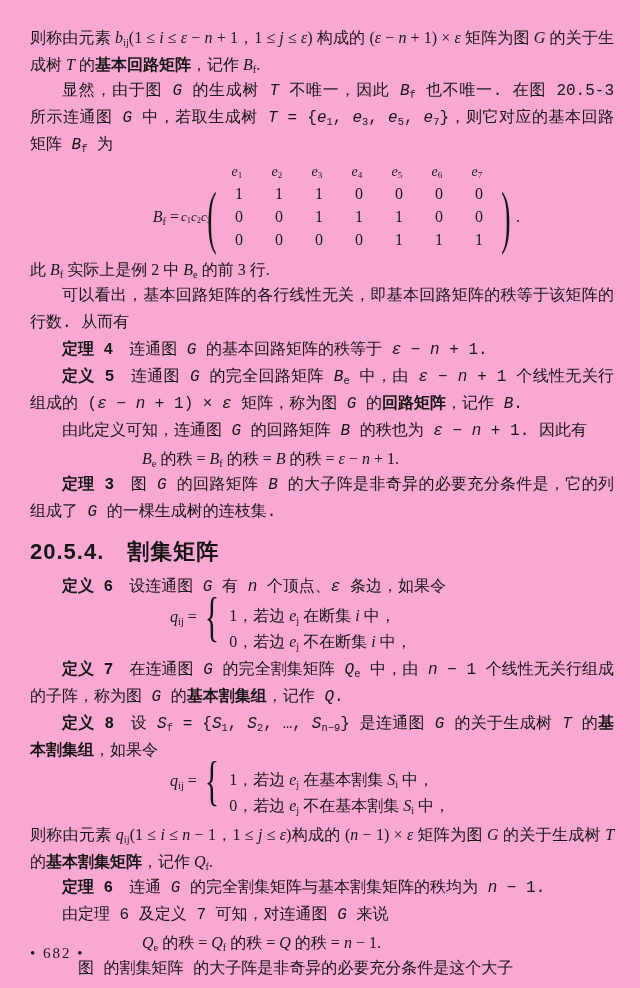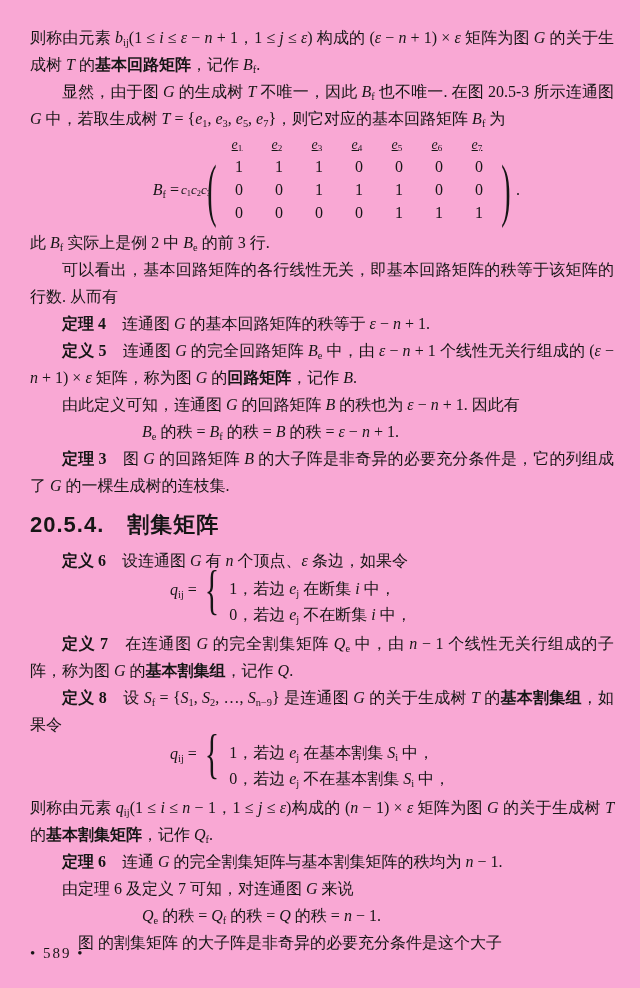--- a/index.html
+++ b/index.html
@@ -6,33 +6,33 @@
   .page{
     position:relative;width:640px;height:988px;margin:0 auto;
     background:#fcfcf9;color:#161616;overflow:hidden;
     font-family:"Liberation Serif","DejaVu Serif",serif;
   }
   .content{
     padding:24px 26px 0 30px;
     font-size:16px;line-height:27px;text-align:justify;
   }
   .para{margin:0;}
-  .para.indent{text-indent:2em;}
+  .para.indent{text-indent:2em;font-family:Liberation Mono, monospace;}
   i{font-style:italic;}
   sub{font-size:65%;vertical-align:-0.25em;line-height:0;}
   sup{font-size:65%;vertical-align:0.45em;line-height:0;}
   b{font-weight:bold;}
   .section-heading{
     font-family:"Liberation Sans","DejaVu Sans",sans-serif;
     font-size:22px;font-weight:bold;margin:12px 0 9px 0;letter-spacing:1px;
   }
   
   .matrix{margin:3px 0 5px 85px;}
   .m-headers{display:flex;margin-left:102px;height:20px;line-height:20px;font-size:14px;}
-  .m-headers .m-cell{width:40px;text-align:center;text-decoration:underline;}
+  .m-headers .m-cell{width:40px;text-align:center;}
   .m-main{display:flex;align-items:center;}
   .m-lhs{width:64px;text-align:right;padding-right:2px;}
   .m-labels{display:flex;flex-direction:row;width:24px;font-size:13px;align-items:center;}
   .m-labels span{height:23px;line-height:23px;}
   .m-paren{display:inline-block;font-size:28px;transform:scaleY(2.5);width:14px;text-align:center;font-weight:400;}
   .m-row{display:flex;height:23px;line-height:23px;}
   .m-row .m-cell{width:40px;text-align:center;}
   .m-period{align-self:center;margin-left:3px;}
   
   .cases{display:flex;align-items:flex-start;margin:2px 0 2px 140px;}
@@ -128,14 +128,14 @@
           <div>1，若边 <i>e</i><sub>j</sub> 在基本割集 <i>S</i><sub>i</sub> 中，</div>
           <div>0，若边 <i>e</i><sub>j</sub> 不在基本割集 <i>S</i><sub>i</sub> 中，</div>
         </span>
       </div>
       <p class="para">则称由元素 <i>q</i><sub>ij</sub>(1 ≤ <i>i</i> ≤ <i>n</i> − 1，1 ≤ <i>j</i> ≤ <i>ε</i>)构成的 (<i>n</i> − 1) × <i>ε</i> 矩阵为图 <i>G</i> 的关于生成树 <i>T</i> 的<b>基本割集矩阵</b>，记作 <i>Q</i><sub>f</sub>.</p>
       <p class="para indent"><b>定理 6</b>　连通 <i>G</i> 的完全割集矩阵与基本割集矩阵的秩均为 <i>n</i> − 1.</p>
       <p class="para indent">由定理 6 及定义 7 可知，对连通图 <i>G</i> 来说</p>
       <div class="equation"><i>Q</i><sub>e</sub> 的秩 = <i>Q</i><sub>f</sub> 的秩 = <i>Q</i> 的秩 = <i>n</i> − 1.</div>
       <p class="para indent">　图  的割集矩阵  的大子阵是非奇异的必要充分条件是这个大子</p>
     </div>
-  <div class="footer">• 589 •</div>
+  <div class="footer">• 682 •</div>
 </div>
 
 </body></html>

